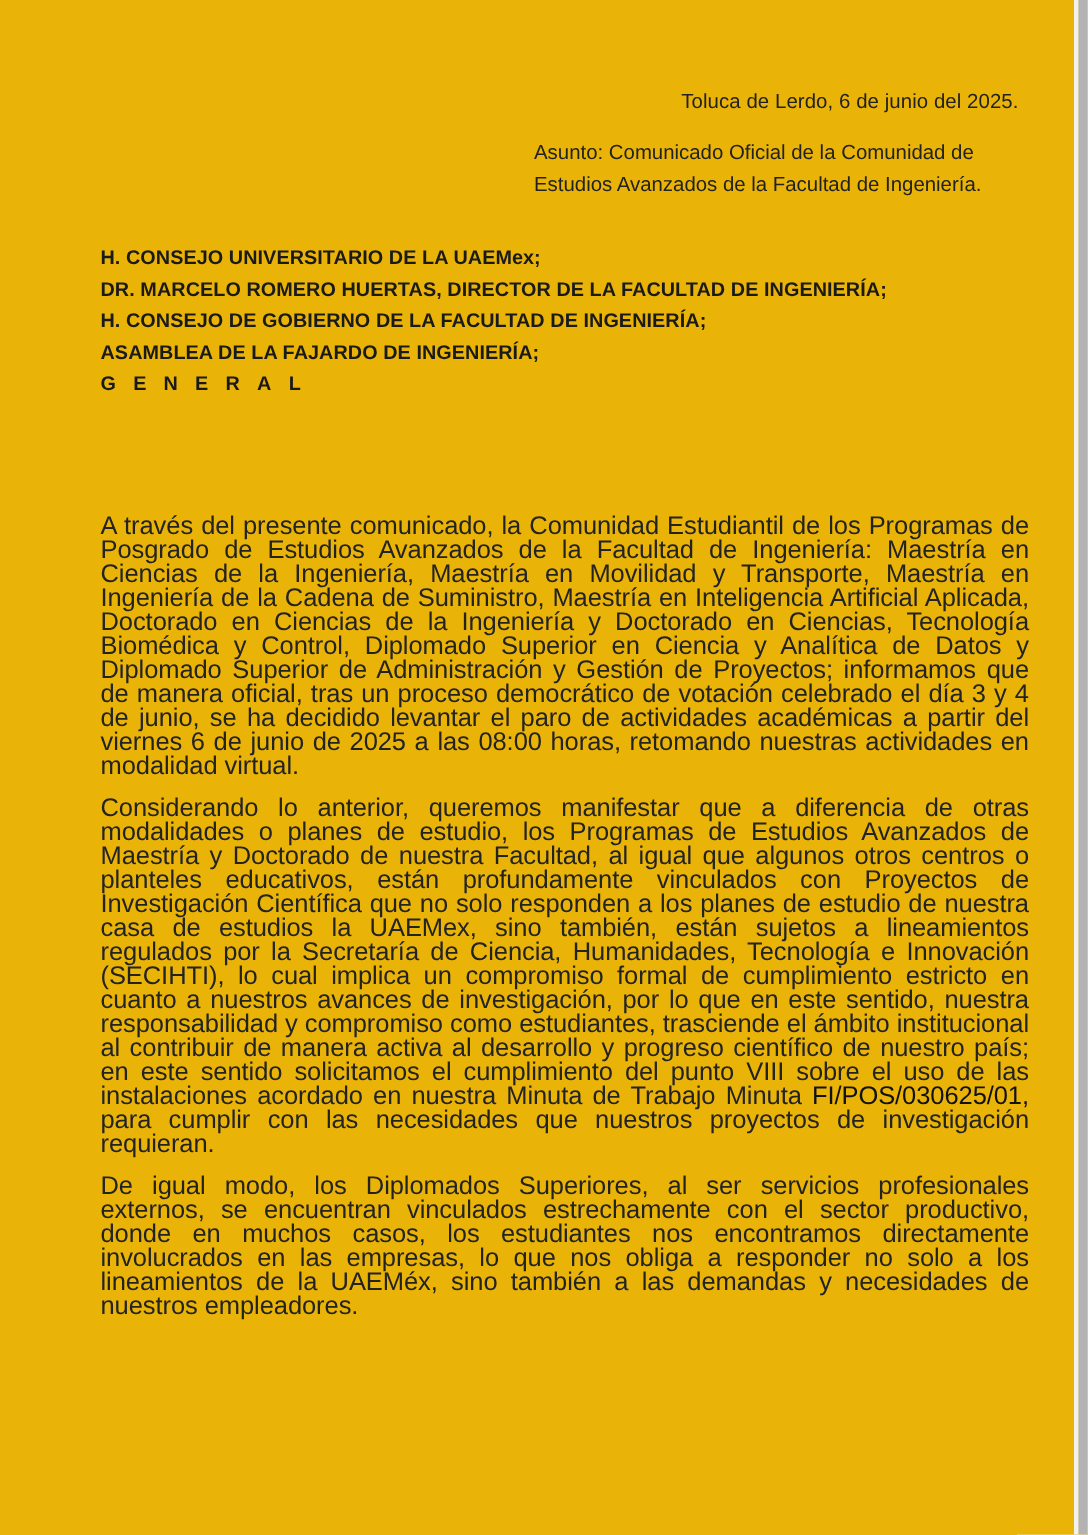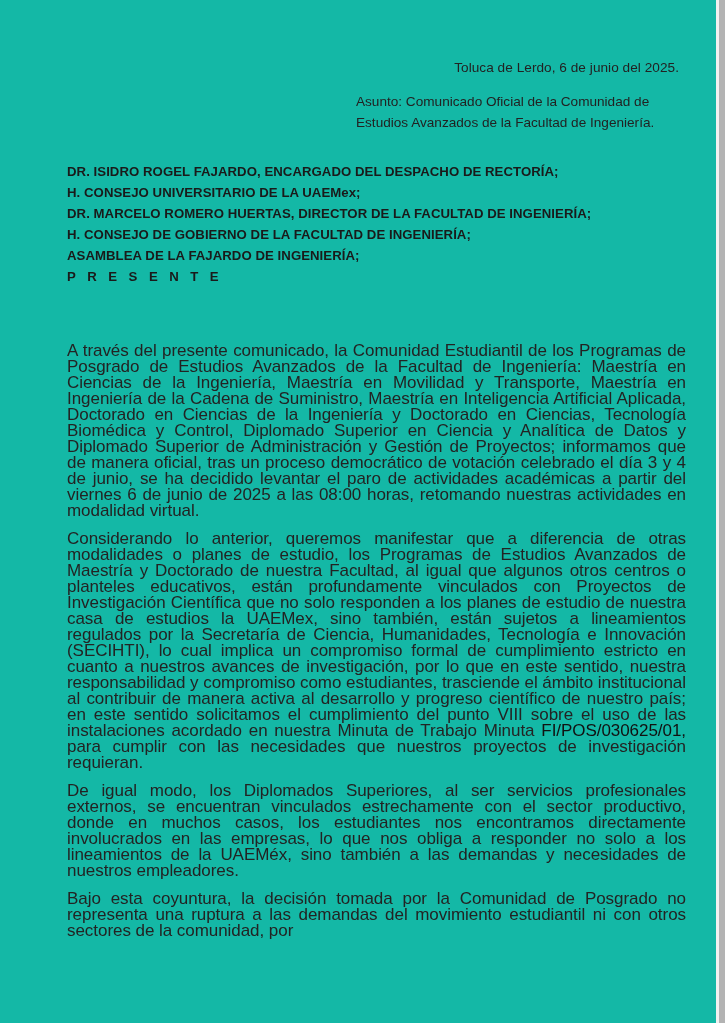--- a/index.html
+++ b/index.html
@@ -14,21 +14,21 @@
       position: relative;
       font-family: "Liberation Sans", "DejaVu Sans", sans-serif;
       color: #1f1f1f;
     }
     .page {
       position: absolute;
       left: 0;
       top: 0;
       width: 719px;
       height: 1023px;
-      background: #14b8a6;
+      background: #eab308;
     }
     .right-edge {
       position: absolute;
       left: 719px;
       top: 0;
       width: 6px;
       height: 1023px;
       background: #b3b3b3;
     }
     .right-edge-inner {
@@ -97,31 +97,29 @@
 <body>
 
 <div class="page">
 
   <div class="header-block">
     <div class="place-date">Toluca de Lerdo, 6 de junio del 2025.</div>
     <div class="subject">Asunto: Comunicado Oficial de la Comunidad de Estudios Avanzados de la Facultad de Ingeniería.</div>
   </div>
 
   <div class="recipients">
-    <div class="line">DR. ISIDRO ROGEL FAJARDO, ENCARGADO DEL DESPACHO DE RECTORÍA;</div>
     <div class="line">H. CONSEJO UNIVERSITARIO DE LA UAEMex;</div>
     <div class="line">DR. MARCELO ROMERO HUERTAS, DIRECTOR DE LA FACULTAD DE INGENIERÍA;</div>
     <div class="line">H. CONSEJO DE GOBIERNO DE LA FACULTAD DE INGENIERÍA;</div>
     <div class="line">ASAMBLEA DE LA FAJARDO DE INGENIERÍA;</div>
-    <div class="line presente">PRESENTE</div>
+    <div class="line presente">GENERAL</div>
   </div>
 
   <div class="body-text">
     <p>A través del presente comunicado, la Comunidad Estudiantil de los Programas de Posgrado de Estudios Avanzados de la Facultad de Ingeniería: Maestría en Ciencias de la Ingeniería, Maestría en Movilidad y Transporte, Maestría en Ingeniería de la Cadena de Suministro, Maestría en Inteligencia Artificial Aplicada, Doctorado en Ciencias de la Ingeniería y Doctorado en Ciencias, Tecnología Biomédica y Control, Diplomado Superior en Ciencia y Analítica de Datos y Diplomado Superior de Administración y Gestión de Proyectos; informamos que de manera oficial, tras un proceso democrático de votación celebrado el día 3 y 4 de junio, se ha decidido levantar el paro de actividades académicas a partir del viernes 6 de junio de 2025 a las 08:00 horas, retomando nuestras actividades en modalidad virtual.</p>
     <p><span>Considerando lo anterior, queremos manifestar que a diferencia de otras modalidades o planes de estudio, los Programas de Estudios Avanzados de Maestría y Doctorado de nuestra Facultad, al igual que algunos otros centros o planteles educativos, están profundamente vinculados con Proyectos de Investigación Científica que no solo responden a los planes de estudio de nuestra casa de estudios la UAEMex, sino también, están sujetos a lineamientos regulados por la Secretaría de Ciencia, Humanidades, Tecnología e Innovación (SECIHTI), lo cual implica un compromiso formal de cumplimiento estricto en cuanto a nuestros avances de investigación, por lo que en este sentido, nuestra responsabilidad y compromiso como estudiantes, trasciende el ámbito institucional al contribuir de manera activa al desarrollo y progreso científico de nuestro país; en este sentido solicitamos el cumplimiento del punto VIII sobre el uso de las instalaciones acordado en nuestra Minuta de Trabajo Minuta </span><strong>FI/POS/030625/01,</strong><span> para cumplir con las necesidades que nuestros proyectos de investigación requieran.</span></p>
     <p>De igual modo, los Diplomados Superiores, al ser servicios profesionales externos, se encuentran vinculados estrechamente con el sector productivo, donde en muchos casos, los estudiantes nos encontramos directamente involucrados en las empresas, lo que nos obliga a responder no solo a los lineamientos de la UAEMéx, sino también a las demandas y necesidades de nuestros empleadores.</p>
-    <p>Bajo esta coyuntura, la decisión tomada por la Comunidad de Posgrado no representa una ruptura a las demandas del movimiento estudiantil ni con otros sectores de la comunidad, por</p>
   </div>
 
 </div>
 
 <div class="right-edge-inner"></div>
 <div class="right-edge"></div>
 
 </body></html>

